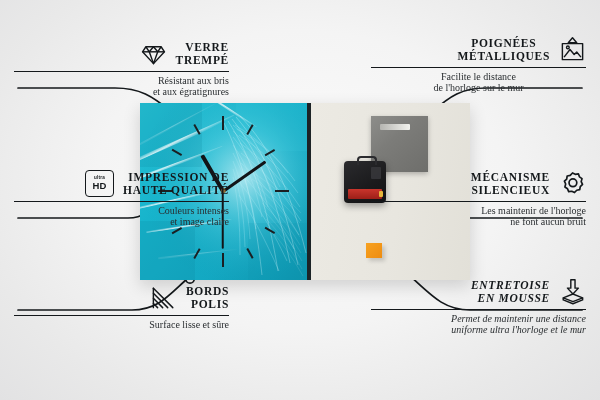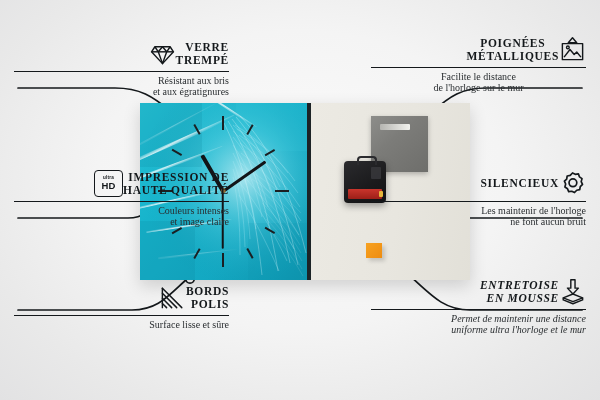--- a/index.html
+++ b/index.html
@@ -65,21 +65,21 @@
 
   
   .hand{position:absolute;background:#121417;transform-origin:0% 50%;border-radius:1px;}
   .tick{position:absolute;background:#1b1f22;transform-origin:center;}
   .hub{position:absolute;width:5px;height:5px;border-radius:50%;background:#8a6a35;}
 
   
   .callout{position:absolute;width:215px;}
   .co-left{text-align:right;}
   .co-right{text-align:left;}
-  .co-head{display:flex;align-items:center;}
+  .co-head{display:flex;align-items:center;gap:9px;}
   .co-left .co-head{justify-content:flex-end;}
   .co-right .co-head{justify-content:flex-start;flex-direction:row;}
   .co-title{
     font-size:11.5px;font-weight:bold;letter-spacing:.7px;
     line-height:13px;color:#14181b;text-transform:uppercase;
   }
   .co-rule{height:1.4px;background:#14181b;margin:4px 0 4px;}
   .co-sub{
     font-size:10px;line-height:10.5px;color:#2a2e31;
     font-family:"Liberation Serif",serif;
@@ -311,20 +311,21 @@
       </svg>
     </div>
     <div class="co-rule"></div>
     <div class="co-sub">Facilite le distance</div>
     <div class="co-sub">de l'horloge sur le mur</div>
   </div>
 
   <div class="callout co-right" style="left:371px;top:170px;text-align:right;">
     <div class="co-head" style="justify-content:flex-end;">
       <div>
+        <div class="co-title">MÉCANISME</div>
         <div class="co-title">SILENCIEUX</div>
       </div>
       <svg class="ico" viewBox="0 0 32 32">
         <g fill="none" stroke="#14181b" stroke-width="2" stroke-linejoin="round">
           <path d="M16,3.5 L19.3,5.1 L23,4.6 L24.2,8.1 L27.3,10.2 L26.3,13.8 L27.9,17.1
                    L25.2,19.6 L24.6,23.3 L21,24 L18.4,26.7 L15.1,25.2 L11.5,25.7
                    L10.1,22.3 L7,20.2 L7.9,16.6 L6.4,13.3 L9.1,10.8 L9.7,7.1
                    L13.3,6.4 Z"></path>
           <circle cx="16.5" cy="15.2" r="4.6"></circle>
         </g>

